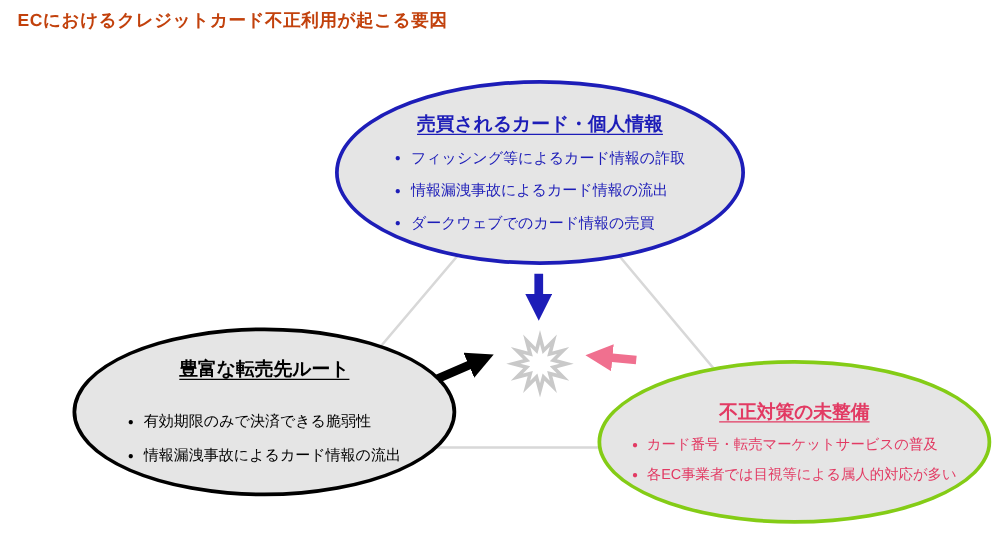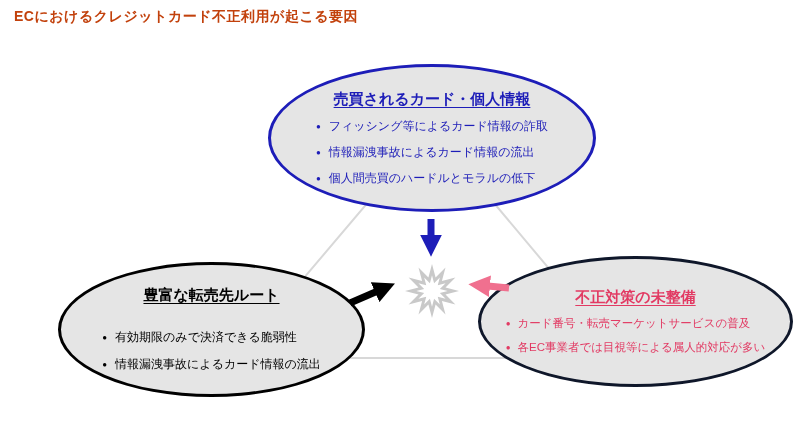--- a/index.html
+++ b/index.html
@@ -40,22 +40,22 @@
   .ellipse-left{
     left:58px;top:262px;width:307px;height:135px;
     border:3px solid #000000;color:#000000;
   }
   .ellipse-left .e-title{font-size:15px;margin-bottom:24px;}
   .ellipse-left .e-list{gap:10px;}
   .ellipse-left .e-item{font-size:12px;gap:8px;}
   .ellipse-left .bullet{font-size:8px;}
 
   .ellipse-right{
-    left:478px;top:256px;width:315px;height:131px;
-    border:3px solid #0f172a;color:#e23a63;
+    left:478px;top:288px;width:315px;height:131px;
+    border:3px solid #84cc16;color:#e23a63;
   }
   .ellipse-right .e-title{font-size:15px;margin-bottom:9px;}
   .ellipse-right .e-list{gap:9px;}
   .ellipse-right .e-item{font-size:11.5px;gap:7px;}
   .ellipse-right .bullet{font-size:8px;}
 </style>
 </head>
 <body>
 
 <div class="page-title">ECにおけるクレジットカード不正利用が起こる要因</div>
@@ -70,21 +70,21 @@
     <div class="e-item">
       <span class="bullet">●</span>
       <span>フィッシング等によるカード情報の詐取</span>
     </div>
     <div class="e-item">
       <span class="bullet">●</span>
       <span>情報漏洩事故によるカード情報の流出</span>
     </div>
     <div class="e-item">
       <span class="bullet">●</span>
-      <span>個人間売買のハードルとモラルの低下</span>
+      <span>ダークウェブでのカード情報の売買</span>
     </div>
   </div>
 </div>
 
 <div class="ellipse ellipse-left">
   <div class="e-title">豊富な転売先ルート</div>
   <div class="e-list">
     <div class="e-item">
       <span class="bullet">●</span>
       <span>有効期限のみで決済できる脆弱性</span>

